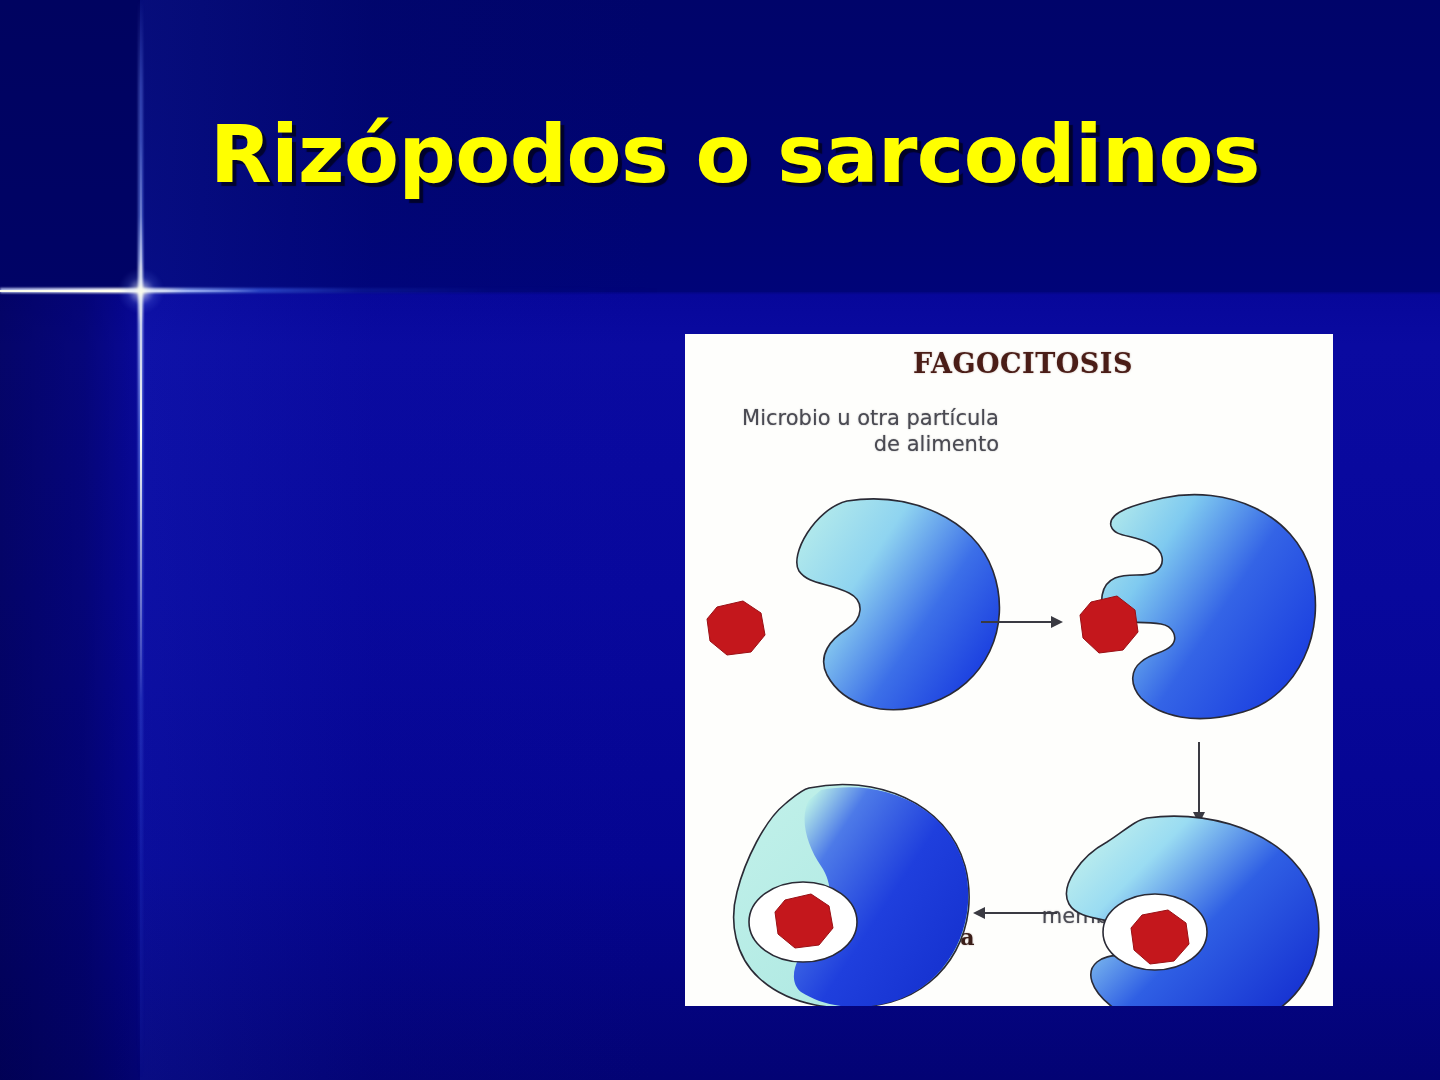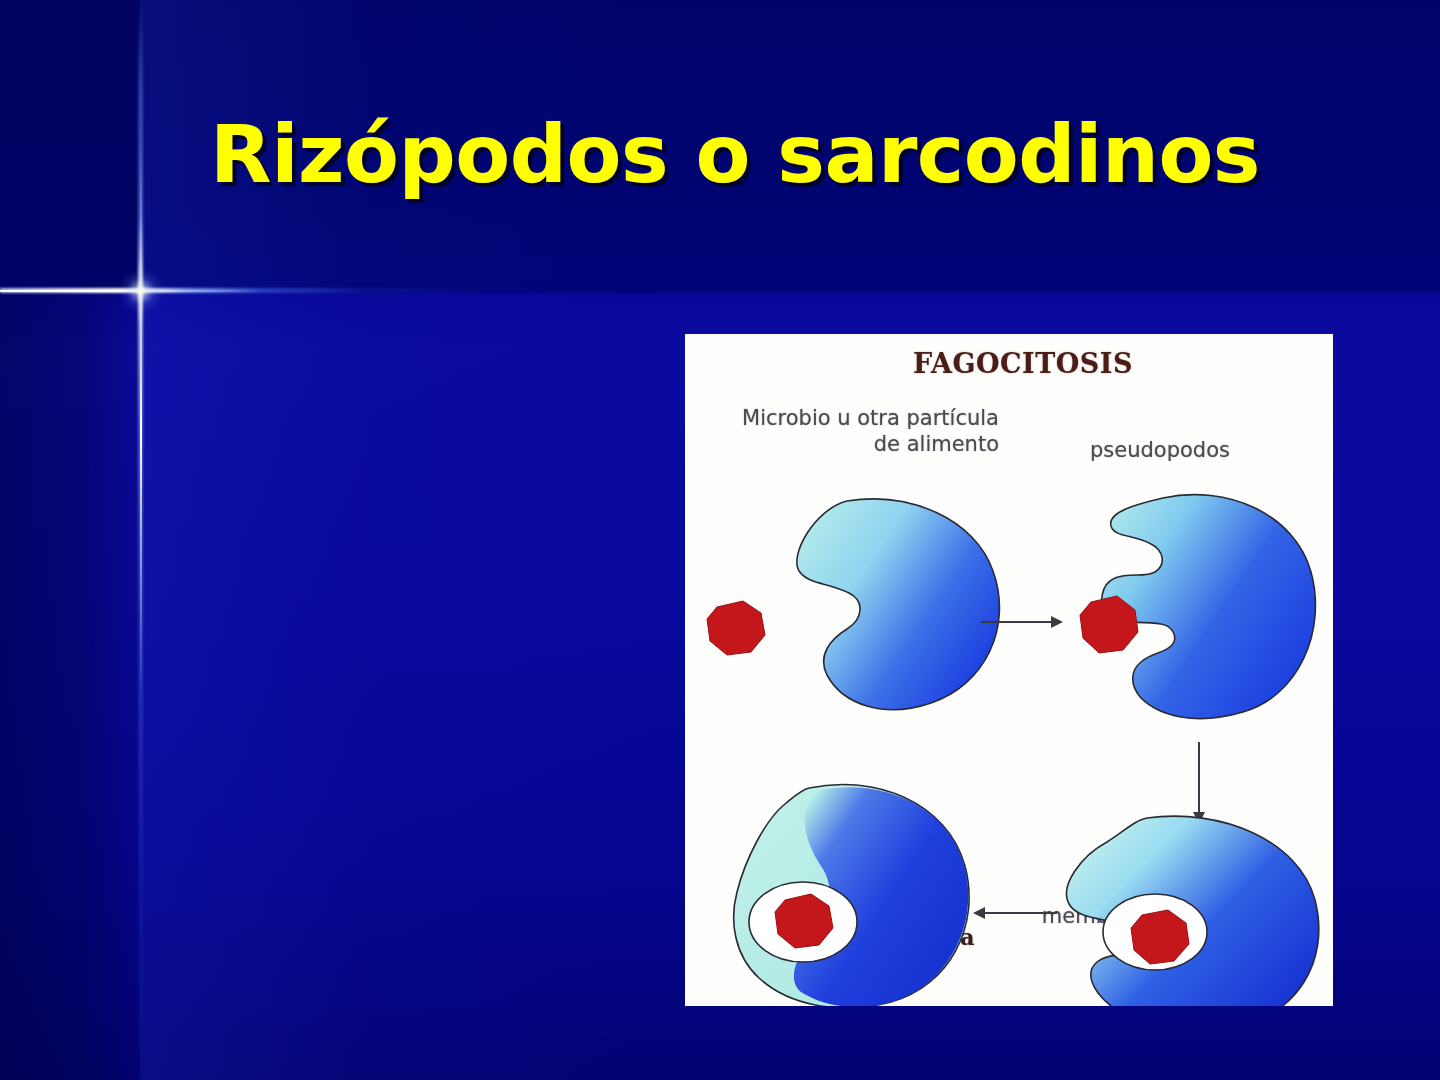--- a/index.html
+++ b/index.html
@@ -263,21 +263,20 @@
   <div class="title">Rizópodos o sarcodinos</div>
 
 
   <div class="figure">
 
     <div class="fig-title">FAGOCITOSIS</div>
 
     <div class="fig-label lbl-microbio">Microbio u otra partícula
 de alimento</div>
 
-    <div class="fig-label lbl-pseudo">pseudopodos</div>
 
     <div class="fig-label lbl-membrana">membrana plasmática</div>
 
     <div class="fig-label lbl-vesicula">vesicula fagocitica
 (fagosoma)</div>
 
     <svg class="cell" style="left:50px; top:155px;" width="300" height="230" viewBox="0 0 300 230">
       <defs>
         <linearGradient id="g1" x1="0" y1="0" x2="1" y2="0.7">
           <stop offset="0%" stop-color="#bdf0ea"></stop>

